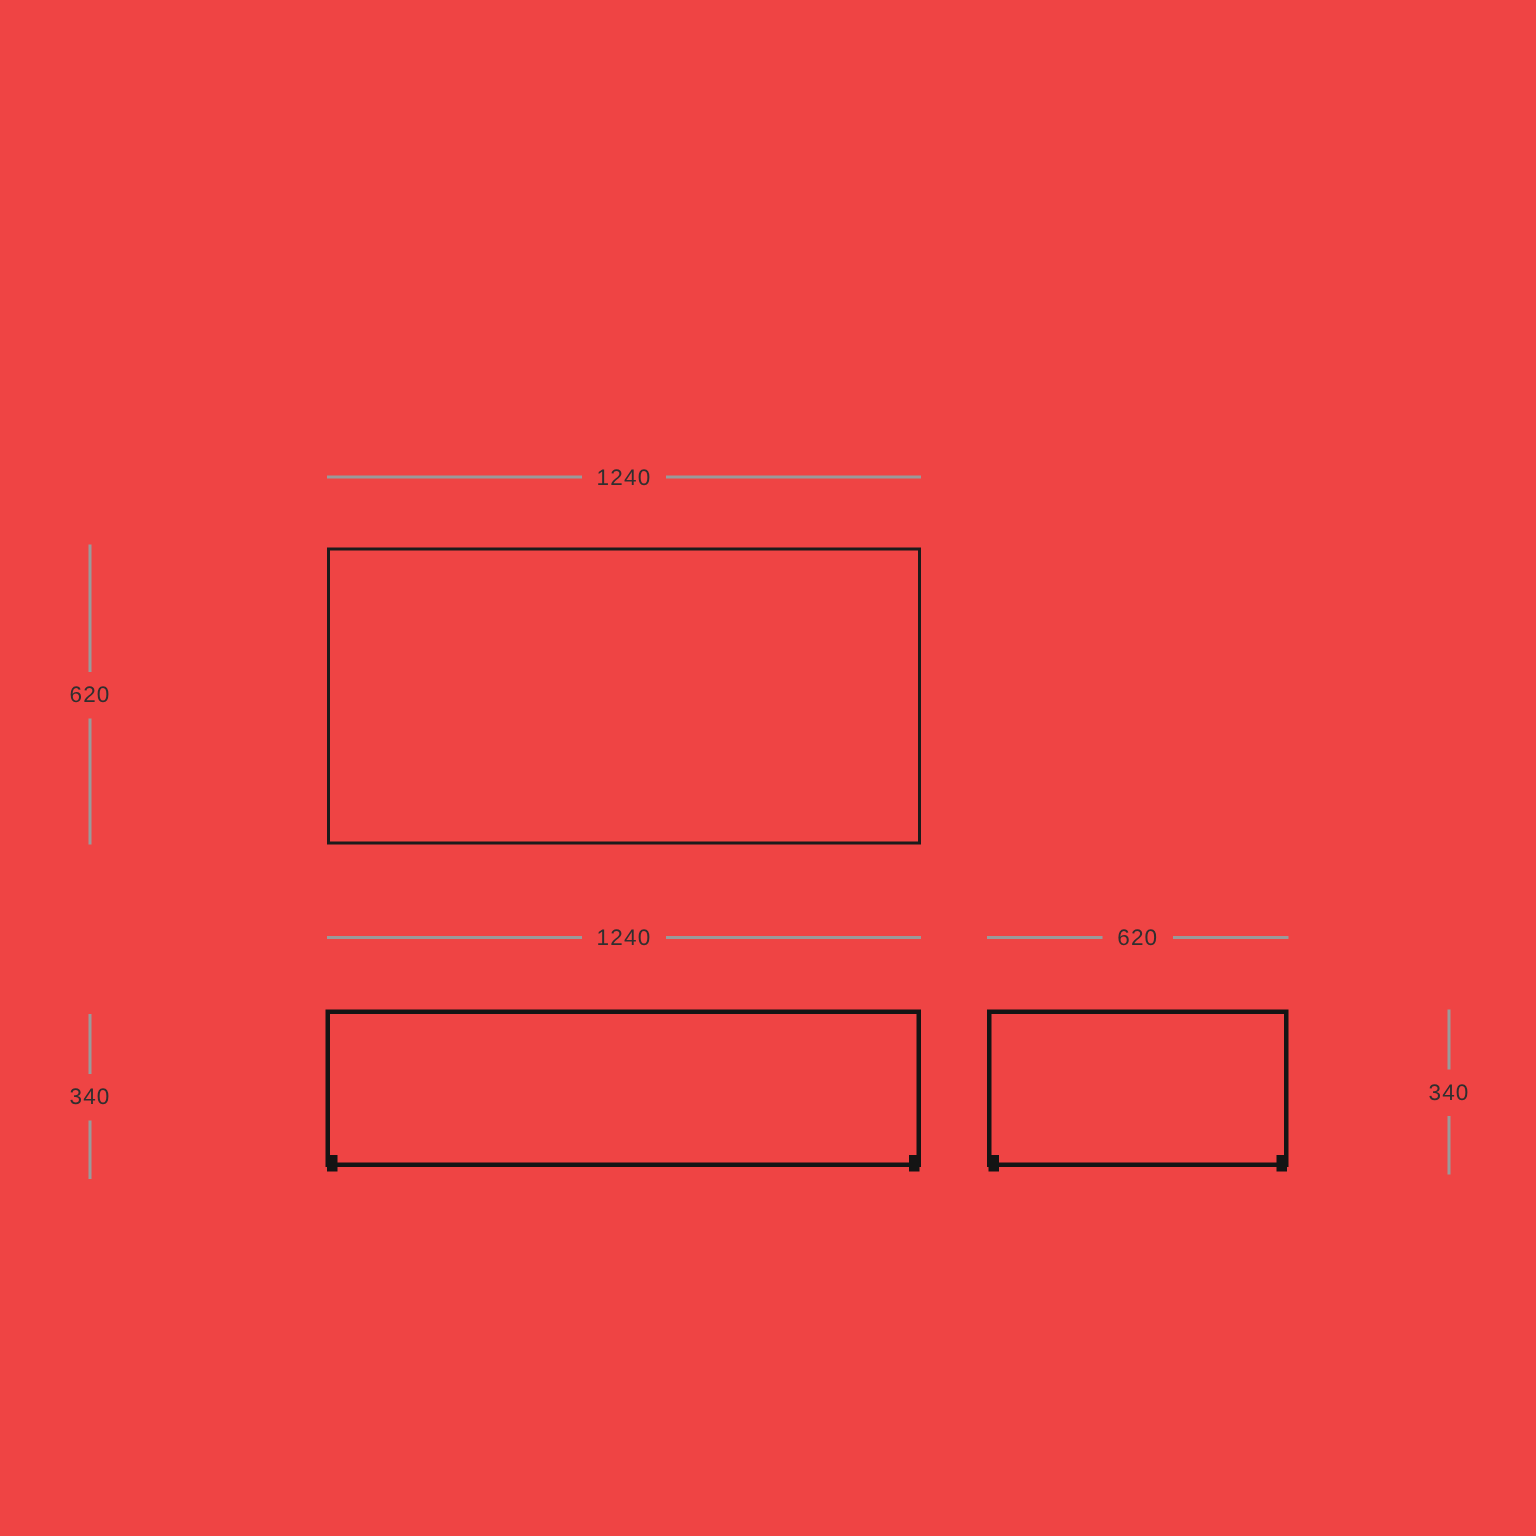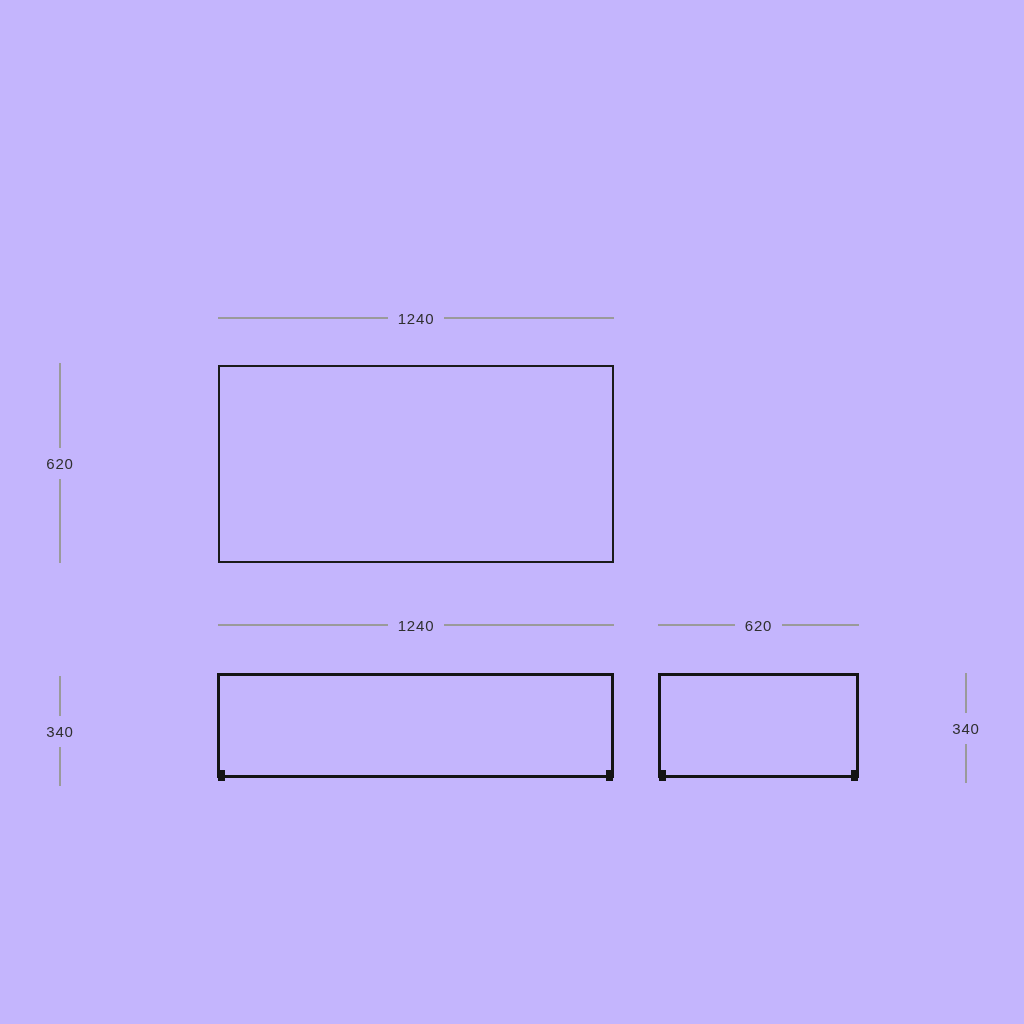--- a/index.html
+++ b/index.html
@@ -4,21 +4,21 @@
 <style>
   html, body {
     margin: 0;
     padding: 0;
     background: #ffffff;
   }
   .canvas {
     position: relative;
     width: 1024px;
     height: 1024px;
-    background: #c4b5fd;
+    background: #ef4444;
     font-family: "Liberation Sans", sans-serif;
     overflow: hidden;
   }
 
   
   .view-outline {
     position: absolute;
     box-sizing: border-box;
     background: transparent;
   }

